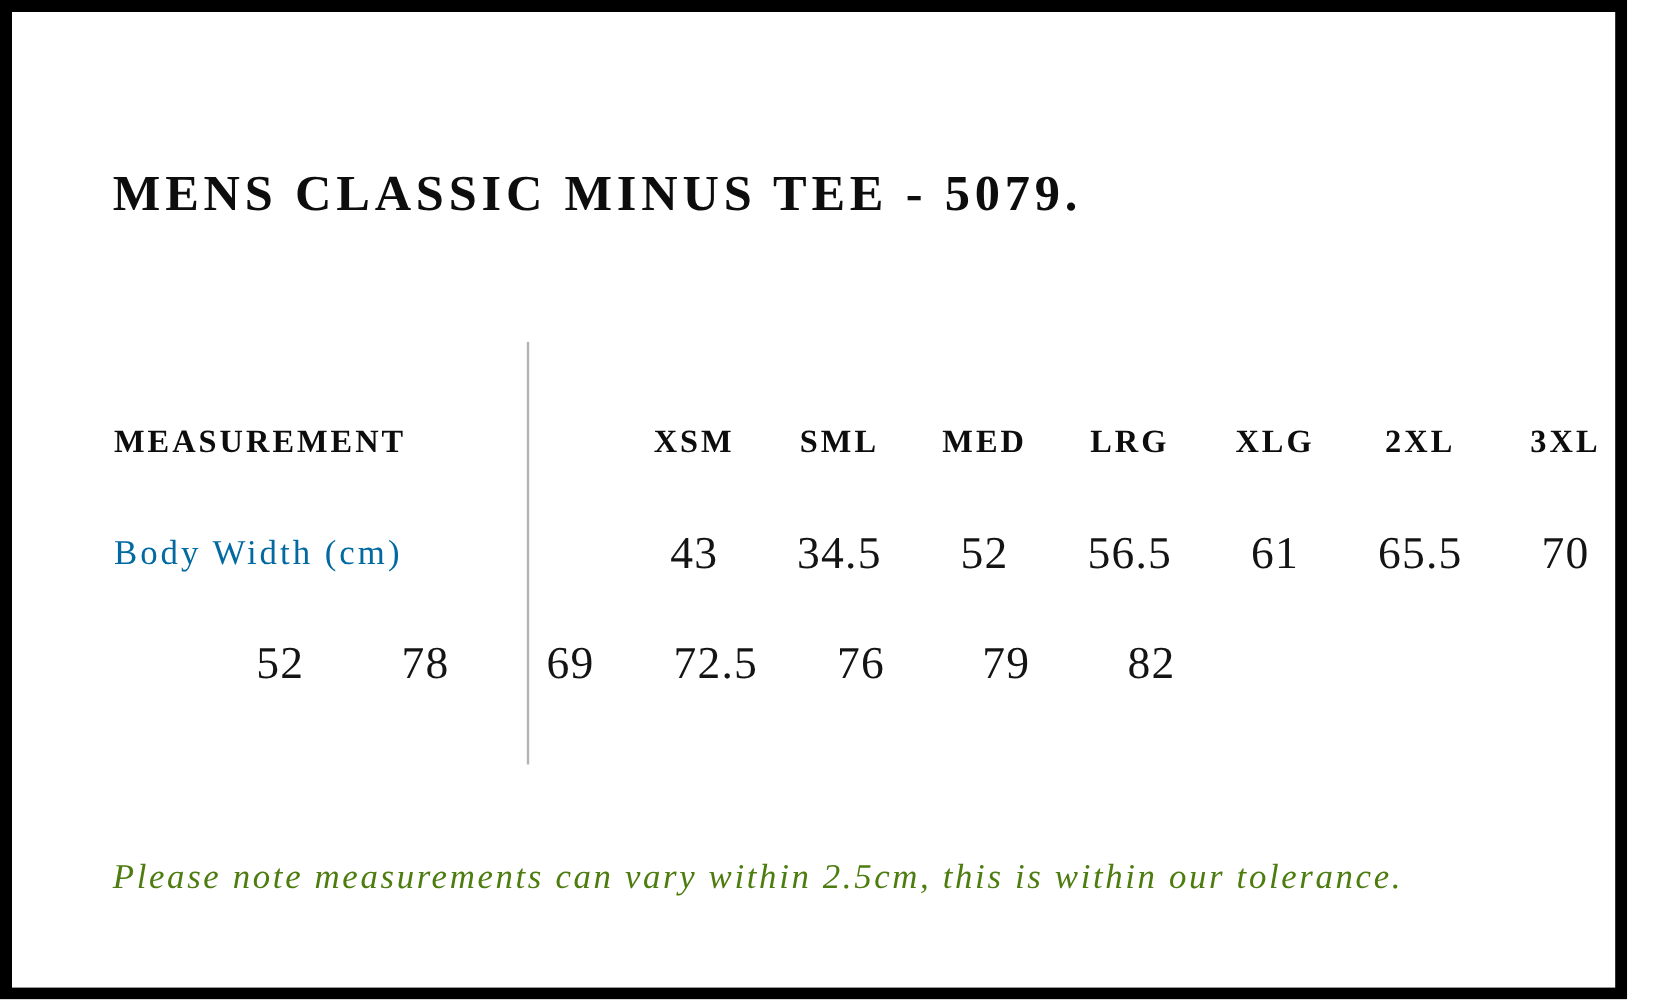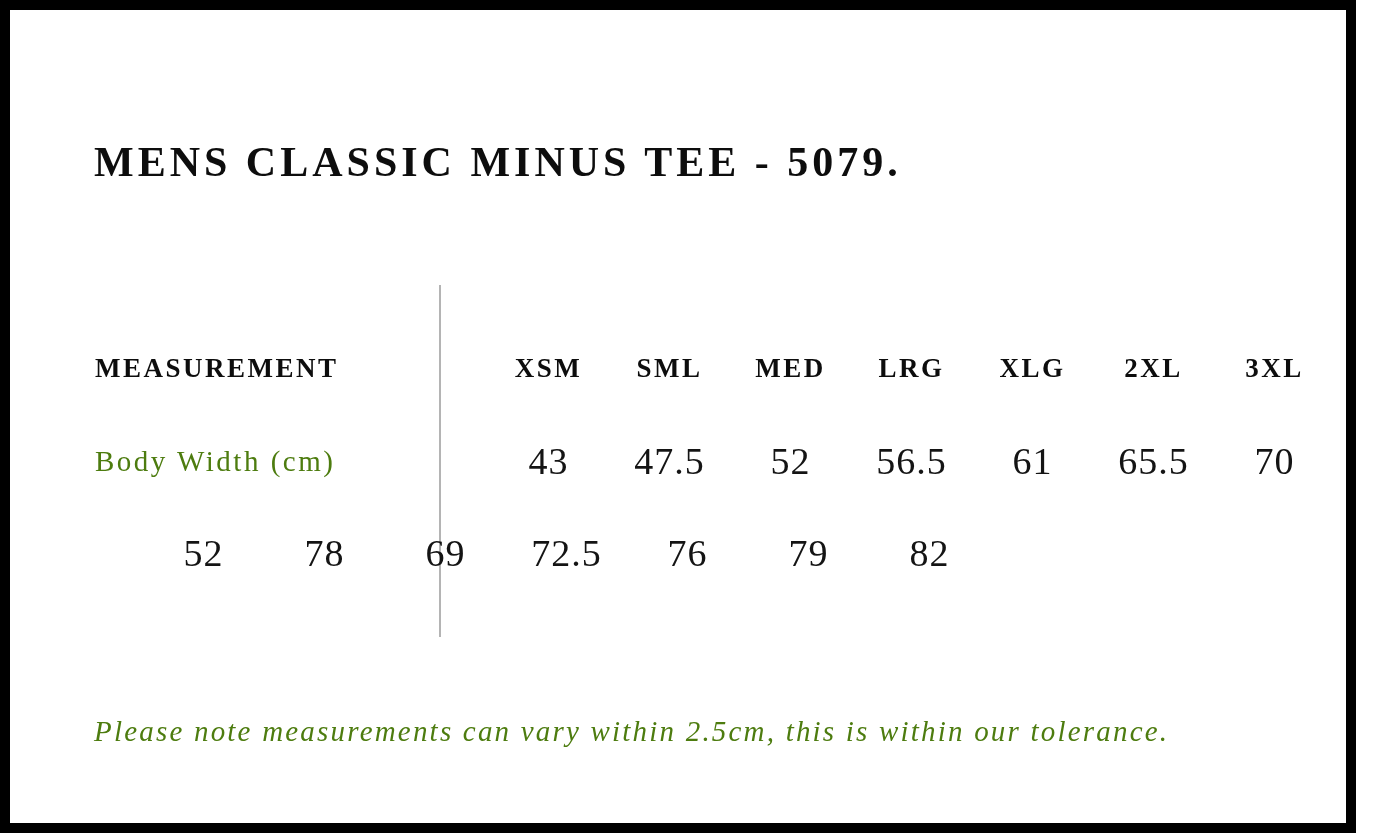--- a/index.html
+++ b/index.html
@@ -49,41 +49,41 @@
     align-items: flex-start;
     line-height: 32px;
     white-space: nowrap;
   }
   .label-cell {
     width: 345px;
     flex: 0 0 345px;
   }
   .size-cols {
     display: flex;
-    padding-left: 48px;
+    padding-left: 78px;
   }
   .size-cell {
     width: 121px;
     flex: 0 0 121px;
     text-align: center;
   }
   .header-row {
     top: 352px;
     font-weight: 700;
     font-size: 27px;
     letter-spacing: 2.5px;
     color: #0d0d0d;
   }
   .data-row-1 { top: 445px; }
   .data-row-2 { top: 537px; }
   .data-row .label-cell {
     font-size: 29px;
     font-weight: 400;
     letter-spacing: 2.5px;
-    color: #4d7c0f;
+    color: #0369a1;
   }
   .data-row .size-cell {
     font-size: 38px;
     font-weight: 400;
     letter-spacing: 1px;
     color: #141414;
   }
   .note {
     position: absolute;
     left: 94px;
@@ -118,21 +118,21 @@
       <div class="size-cell">XLG</div>
       <div class="size-cell">2XL</div>
       <div class="size-cell">3XL</div>
     </div>
   </div>
 
   <div class="row data-row data-row-1">
     <div class="label-cell">Body Width (cm)</div>
     <div class="size-cols">
       <div class="size-cell">43</div>
-      <div class="size-cell">47.5</div>
+      <div class="size-cell">34.5</div>
       <div class="size-cell">52</div>
       <div class="size-cell">56.5</div>
       <div class="size-cell">61</div>
       <div class="size-cell">65.5</div>
       <div class="size-cell">70</div>
     </div>
   </div>
 
   <div class="row data-row data-row-2">
     <div class="size-cols">

